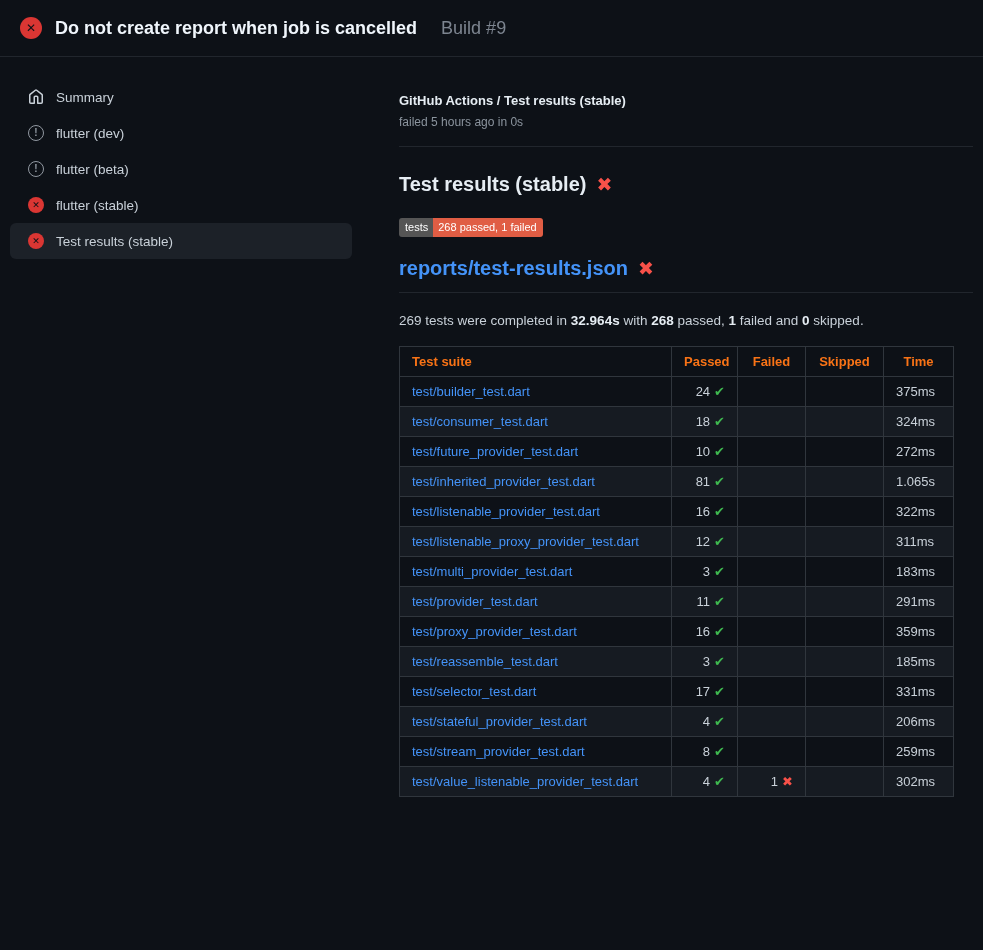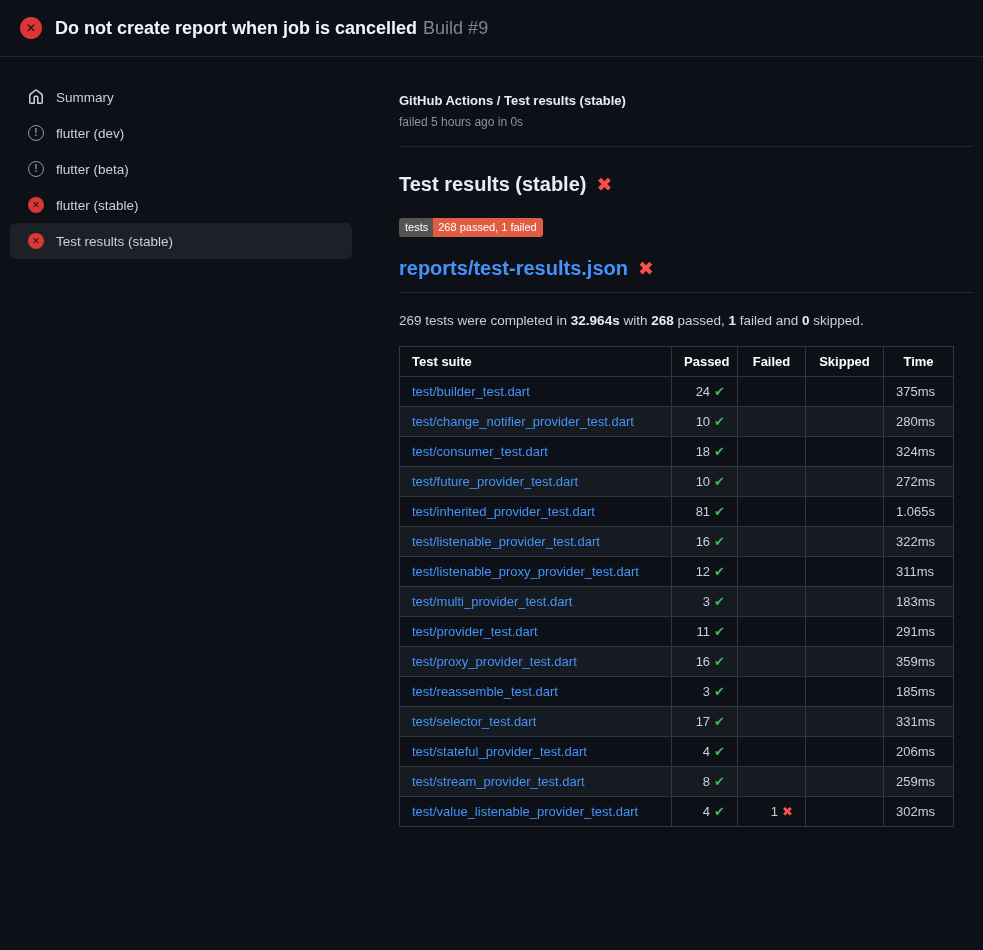--- a/index.html
+++ b/index.html
@@ -12,21 +12,21 @@
   }
   .app { width: 983px; min-height: 950px; background: #0d1117; }
 
   
   .topbar {
     display: flex; align-items: center; gap: 13px;
     height: 57px; padding: 0 20px;
     border-bottom: 1px solid #21262d;
   }
   .topbar h1 { margin: 0; font-size: 18px; font-weight: 700; color: #f0f6fc; }
-  .topbar .build-number { color: #7d8590; font-weight: 400; margin-left: 6px; }
+  .topbar .build-number { color: #7d8590; font-weight: 400; margin-left: 24px; }
 
   
   .circle-x {
     width: 16px; height: 16px; border-radius: 50%;
     background: #da3633; color: #0d1117;
     display: inline-flex; align-items: center; justify-content: center;
     font-size: 9px; font-weight: 700; flex-shrink: 0; line-height: 1;
   }
   .circle-x.lg { width: 22px; height: 22px; font-size: 12px; }
   .circle-excl {
@@ -85,21 +85,21 @@
 
   
   table.results {
     border-collapse: collapse; margin-top: 18px;
     font-size: 13px; width: 554px; table-layout: fixed;
   }
   table.results th, table.results td {
     border: 1px solid #30363d; padding: 7px 12px;
     overflow: hidden; white-space: nowrap;
   }
-  table.results th { font-weight: 700; color: #ffffff; text-align: left; }
+  table.results th { font-weight: 700; color: #f97316; text-align: left; }
   table.results th.col-passed { text-align: right; }
   table.results th.col-failed, table.results th.col-skipped, table.results th.col-time { text-align: center; }
   table.results tbody tr:nth-child(even) { background: #161b22; }
   col.c-suite { width: 272px; } col.c-passed { width: 66px; }
   col.c-failed { width: 68px; } col.c-skipped { width: 78px; } col.c-time { width: 70px; }
   .suite-cell a { color: #4493f8; text-decoration: none; }
   .num-cell { text-align: right; }
   .check { color: #3fb950; font-weight: 700; margin-left: 4px; }
   .cross-sm { color: #f85149; font-weight: 700; margin-left: 4px; }
 </style>
@@ -195,27 +195,20 @@
         </thead>
         <tbody>
             <tr>
               <td class="suite-cell"><a href="#">test/builder_test.dart</a></td>
               <td class="num-cell"><span>24</span><span class="check">✔</span></td>
               <td class="num-cell"></td>
               <td></td>
               <td class="time-cell">375ms</td>
             </tr>
             <tr>
-              <td class="suite-cell"><a href="#">test/change_notifier_provider_test.dart</a></td>
-              <td class="num-cell"><span>10</span><span class="check">✔</span></td>
-              <td class="num-cell"></td>
-              <td></td>
-              <td class="time-cell">280ms</td>
-            </tr>
-            <tr>
               <td class="suite-cell"><a href="#">test/consumer_test.dart</a></td>
               <td class="num-cell"><span>18</span><span class="check">✔</span></td>
               <td class="num-cell"></td>
               <td></td>
               <td class="time-cell">324ms</td>
             </tr>
             <tr>
               <td class="suite-cell"><a href="#">test/future_provider_test.dart</a></td>
               <td class="num-cell"><span>10</span><span class="check">✔</span></td>
               <td class="num-cell"></td>

